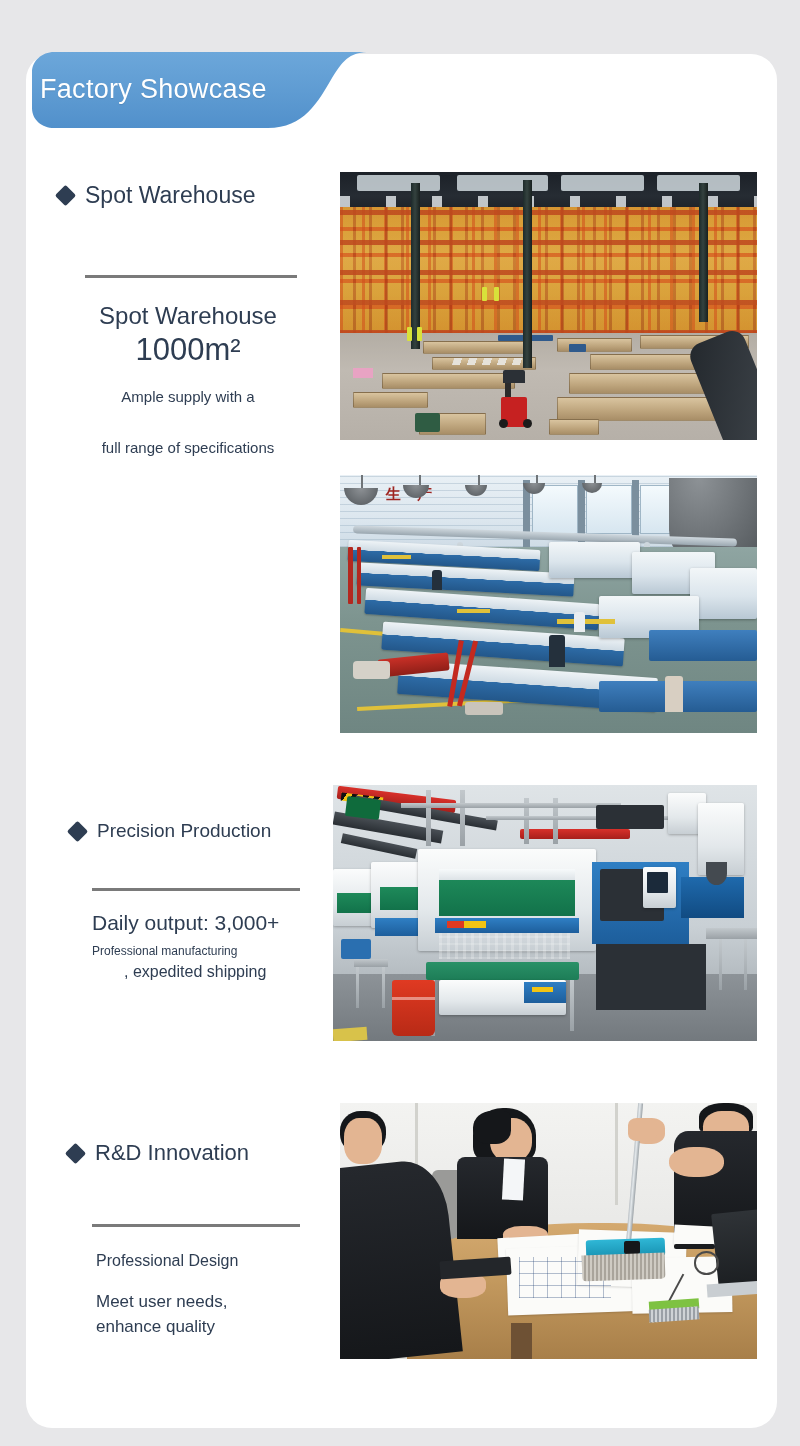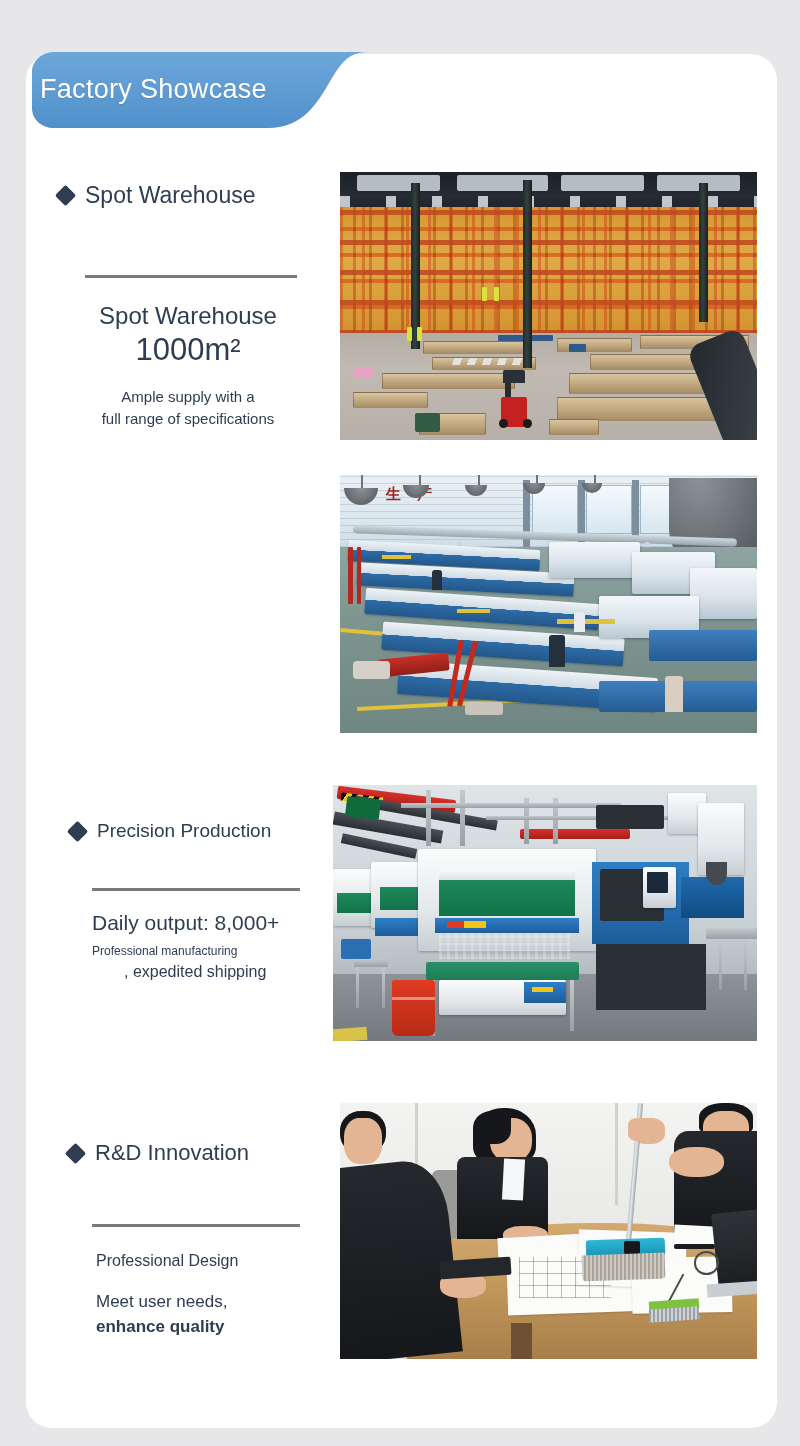--- a/index.html
+++ b/index.html
@@ -178,21 +178,21 @@
   <div class="section" style="left:58px; top:182px; width:260px;">
     <div class="head-row">
       <div class="diamond"></div>
       <div class="head-title" style="font-size:23px;">Spot Warehouse</div>
     </div>
     <div class="rule" style="width:212px; margin:66px 0 0 27px;"></div>
     <div style="text-align:center; margin-top:24px;">
       <div class="big-line" style="font-size:24px;">Spot Warehouse</div>
       <div class="big-line" style="font-size:31px; margin-top:2px;">1000m²</div>
       <div class="sub-line" style="font-size:15px; margin-top:18px;">Ample supply with a</div>
-      <div class="sub-line" style="font-size:15px;">full range of specifications</div>
+      <div class="sub-line" style="font-size:15px;margin-top:29px;">full range of specifications</div>
     </div>
   </div>
 
   <div class="photo" style="left:340px; top:172px; width:417px; height:268px;">
     <div class="ph-inner">
       <div class="w-ceiling"></div>
       <div class="w-skylight" style="left:4%; width:20%;"></div>
       <div class="w-skylight" style="left:28%; width:22%;"></div>
       <div class="w-skylight" style="left:53%; width:20%;"></div>
       <div class="w-skylight" style="left:76%; width:20%;"></div>
@@ -308,21 +308,21 @@
     </div>
   </div>
 
   <div class="section" style="left:70px; top:820px; width:262px;">
     <div class="head-row">
       <div class="diamond"></div>
       <div class="head-title" style="font-size:19px;">Precision Production</div>
     </div>
     <div class="rule" style="width:208px; margin:46px 0 0 22px;"></div>
     <div style="margin:20px 0 0 22px;">
-      <div class="big-line" style="font-size:21px;">Daily output: 8,000+</div>
+      <div class="big-line" style="font-size:21px;">Daily output: 3,000+</div>
       <div class="sub-line" style="font-size:12px; margin-top:8px;">Professional manufacturing</div>
       <div class="sub-line" style="font-size:16px;margin-left:32px;">, expedited shipping</div>
     </div>
   </div>
 
   <div class="photo" style="left:333px; top:785px; width:424px; height:256px;">
     <div class="ph-inner">
       <div class="a-bg"></div>
       <div class="a-floor"></div>
 
@@ -391,21 +391,21 @@
 
   <div class="section" style="left:68px; top:1140px; width:262px;">
     <div class="head-row">
       <div class="diamond"></div>
       <div class="head-title" style="font-size:22px;">R&amp;D Innovation</div>
     </div>
     <div class="rule" style="width:208px; margin:58px 0 0 24px;"></div>
     <div style="margin:22px 0 0 28px;">
       <div class="sub-line" style="font-size:16px;">Professional Design</div>
       <div class="sub-line" style="font-size:17px; margin-top:18px;">Meet user needs,</div>
-      <div class="sub-line" style="font-size:17px;font-weight:bold;">enhance quality</div>
+      <div class="sub-line" style="font-size:17px;">enhance quality</div>
     </div>
   </div>
 
   <div class="photo" style="left:340px; top:1103px; width:417px; height:256px;">
     <div class="ph-inner">
       <div class="m-bg"></div>
       <div style="left:18%;top:0;width:3px;height:52%;background:#d2d2cd;"></div>
       <div style="left:66%;top:0;width:3px;height:40%;background:#d2d2cd;"></div>
 
       <div class="m-chair" style="left:22%;top:26%;width:11%;height:28%;"></div>

